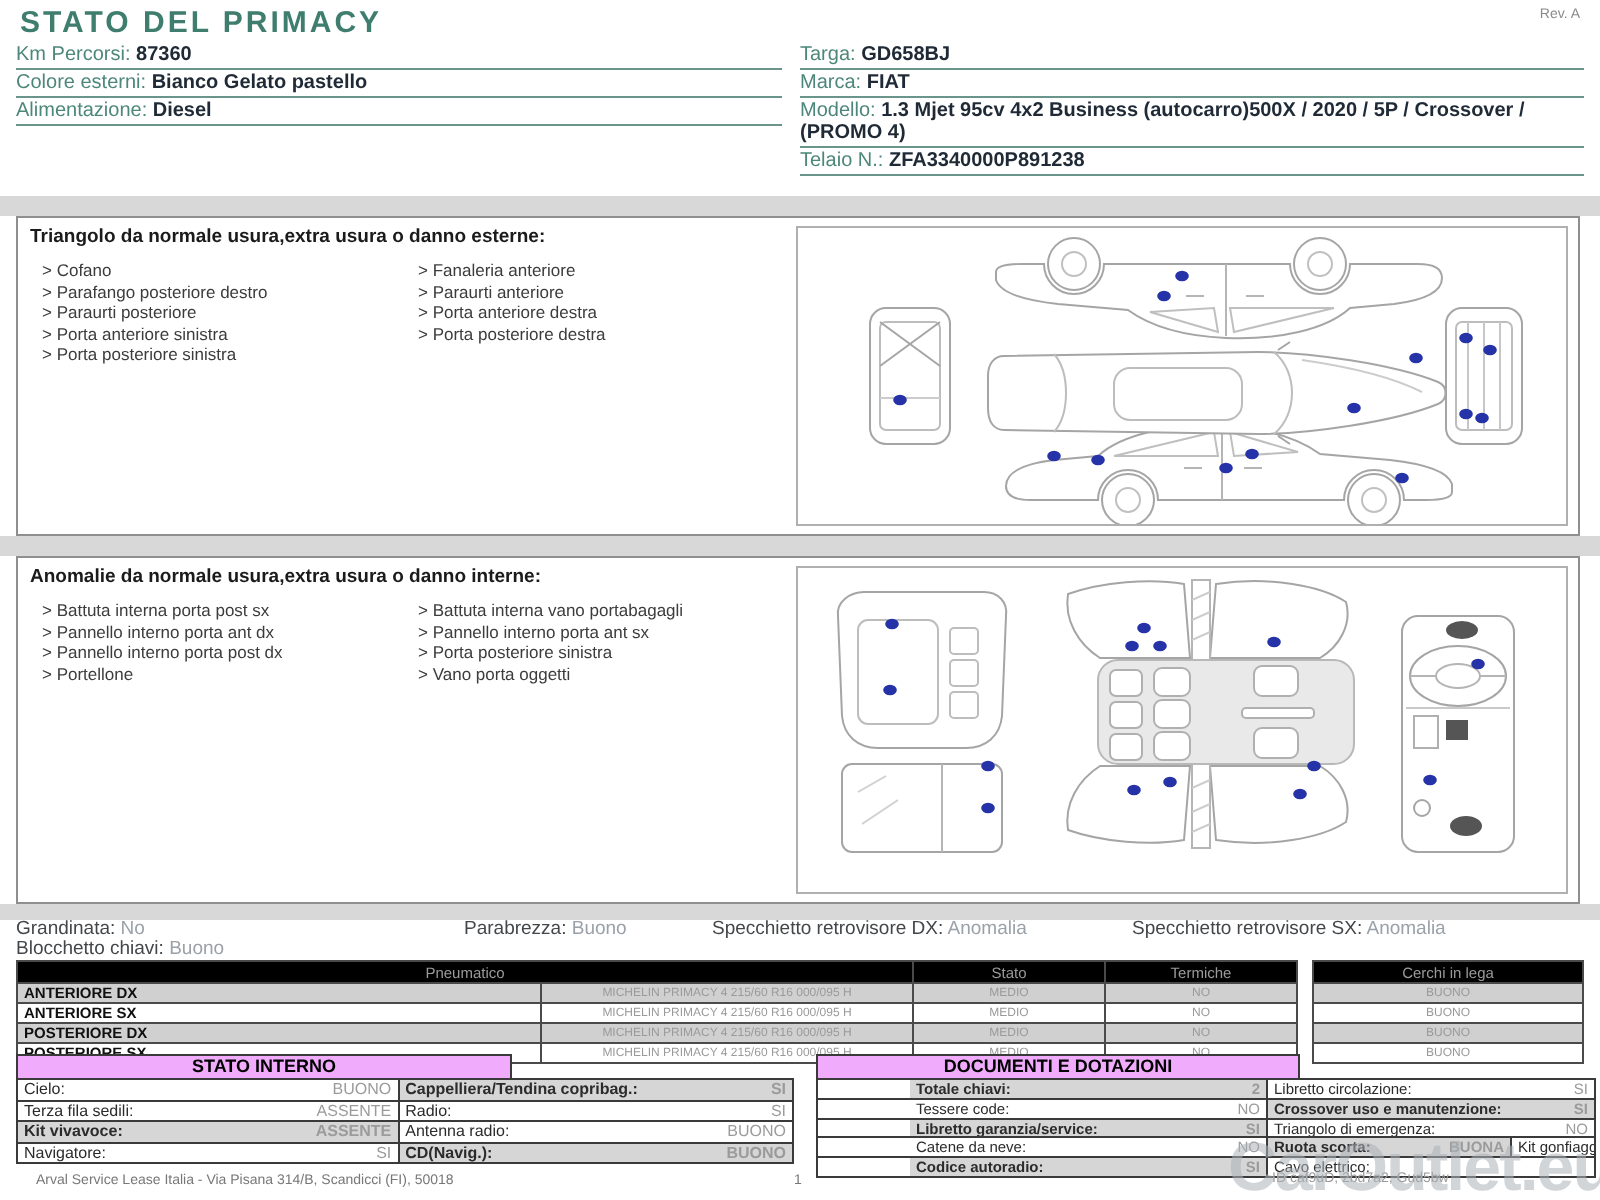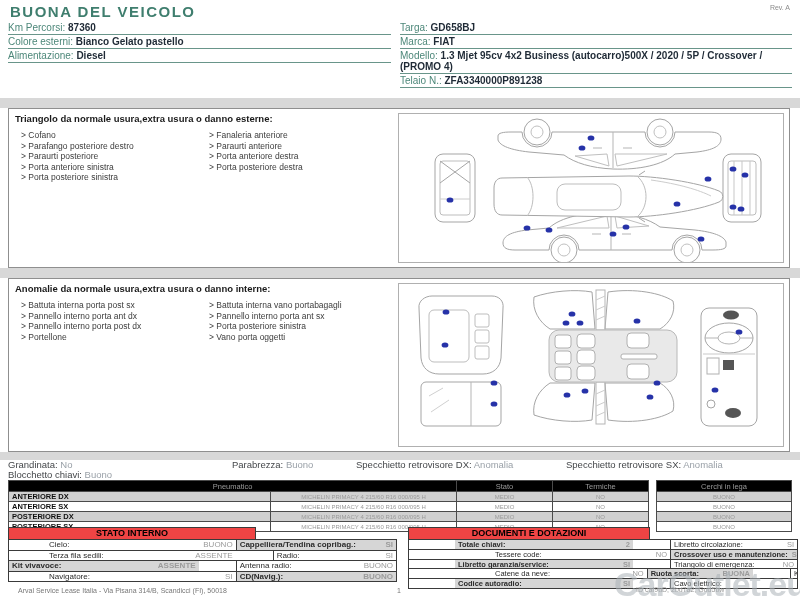--- a/index.html
+++ b/index.html
@@ -38,52 +38,52 @@
   .ttable{left:8px;top:480px;width:640px;table-layout:fixed;}
   .ctable{left:656px;top:480px;width:136px;table-layout:fixed;}
   .ttable th,.ctable th{border:1px solid #4a4a4a;background:#000000;color:#9a9a9a;
       font-weight:normal;font-size:7.5px;height:10px;padding:0;}
   .ttable td,.ctable td{border:1px solid #4a4a4a;height:9px;padding:0;overflow:hidden;white-space:nowrap;}
   td.lab{font-weight:bold;font-size:7.5px;color:#101010;padding-left:3px;}
   td.cc{text-align:center;color:#9a9a9a;font-size:6px;}
   tr.odd{background:#d0d0d0;} tr.even{background:#fff;}
 
   
-  .mt-head{height:11px;background:#ef4444;border:1px solid #3a3a3a;font-size:9px;font-weight:bold;
+  .mt-head{height:11px;background:#f0abfc;border:1px solid #3a3a3a;font-size:9px;font-weight:bold;
       color:#000;text-align:center;line-height:11px;}
   .minitable{border:1px solid #3a3a3a;background:#fff;font-size:8px;}
   .mrow{display:flex;border-top:1px solid #3a3a3a;}
   .mrow:first-child{border-top:none;}
   .mcell{display:flex;justify-content:space-between;align-items:center;padding:0 3px;
       border-left:1px solid #3a3a3a;box-sizing:border-box;overflow:hidden;white-space:nowrap;}
   .mcell:first-child{border-left:none;}
   .mcell .ml{color:#2b2b2b;}
   .mcell .mv{color:#9b9b9b;padding-left:4px;}
-  .bgG{background:#d6d6d6;font-weight:bold;} .bgW{background:#fff;margin-left:37px;}
+  .bgG{background:#d6d6d6;font-weight:bold;} .bgW{background:#fff;}
   #si-table{left:8px;top:539px;width:387px;}
   #si-table .mrow{height:9.5px;}
   #si-table .cl{width:49%;} #si-table .cr{flex:1;}
   #doc-table{left:408px;top:539px;width:388px;font-size:7.5px;}
   #doc-table .mrow{height:8.8px;padding-left:46px;}
   #doc-table .cl{width:178px;} #doc-table .cr{flex:1;}
   #doc-table .cr1{width:122px;} #doc-table .cr2{flex:1;}
 
   
   .foot{font-size:7px;color:#777;}
   .foot.id{color:#9a9a9a;}
   .wm{right:-6px;bottom:-4px;font-size:34px;font-weight:bold;letter-spacing:-1px;
       color:rgba(172,178,184,0.55);}
   svg{display:block;}
 </style>
 </head>
 <body>
 
 <div class="page">
 
-  <div class="abs title">BUONA DEL VEICOLO</div>
+  <div class="abs title">STATO DEL PRIMACY</div>
   <div class="abs rev">Rev. A</div>
 
   <div class="abs fields">
     <div class="field"><span class="lbl">Km Percorsi:</span> <span class="val">87360</span></div>
     <div class="field"><span class="lbl">Colore esterni:</span> <span class="val">Bianco Gelato pastello</span></div>
     <div class="field"><span class="lbl">Alimentazione:</span> <span class="val">Diesel</span></div>
   </div>
 
   <div class="abs fields right">
     <div class="field"><span class="lbl">Targa:</span> <span class="val">GD658BJ</span></div>

